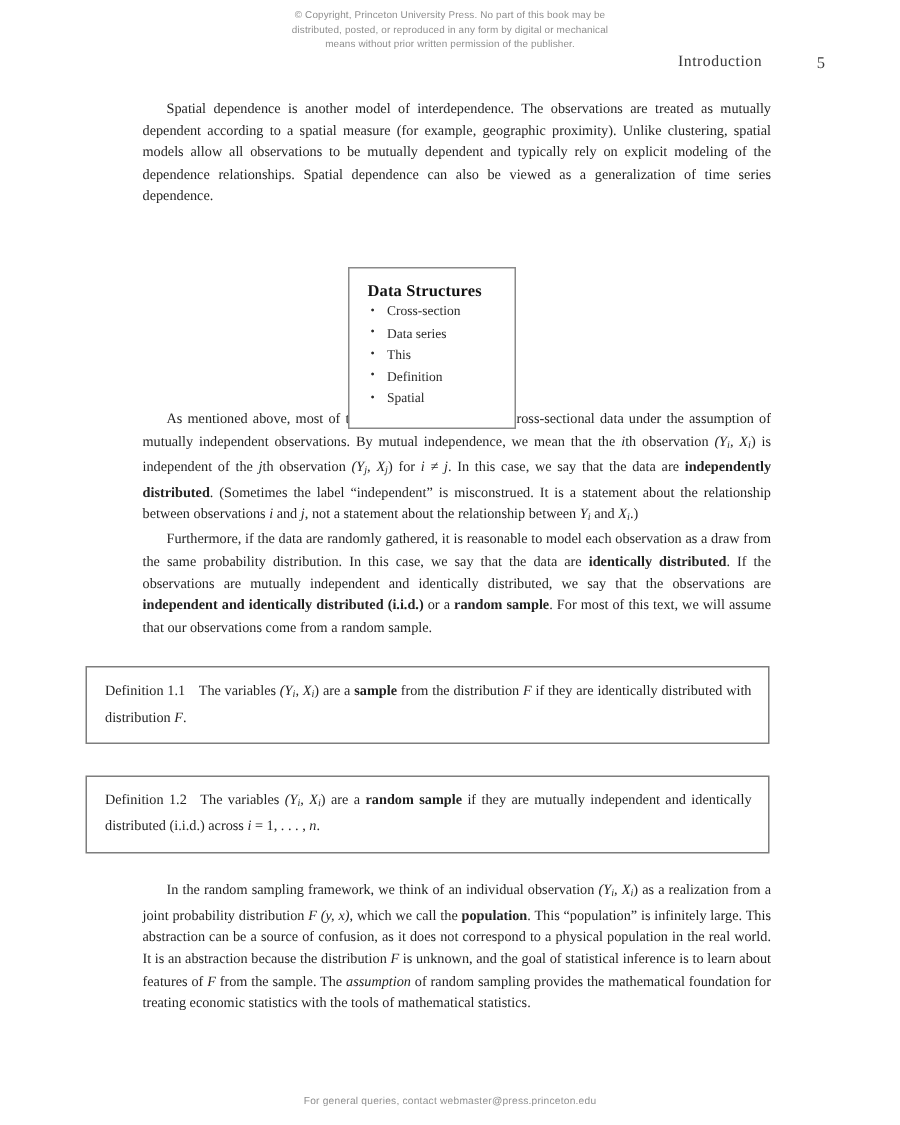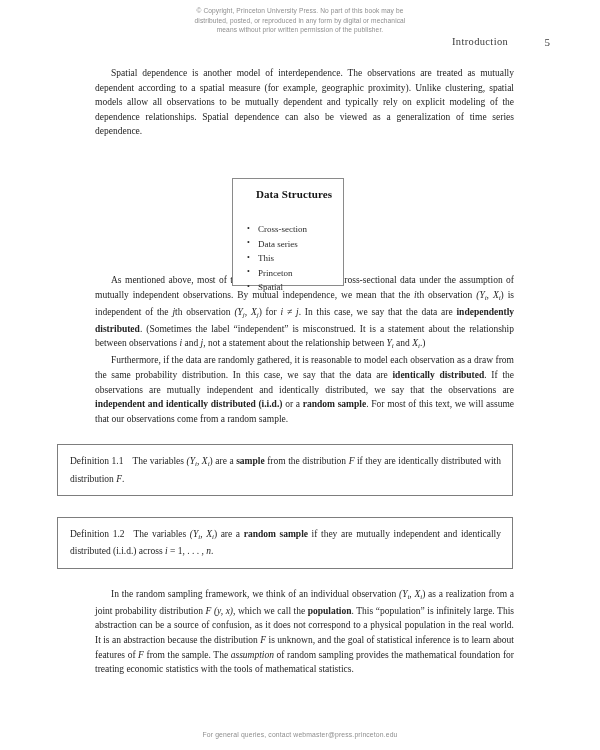--- a/index.html
+++ b/index.html
@@ -100,24 +100,23 @@
     border: 1px solid #8a8a8a;
     width: 112px;
     height: 108px;
     box-sizing: border-box;
     padding: 9px 0 0 12px;
     background: #fff;
   }
   .ds-title {
     font-size: 11px;
     font-weight: bold;
-    margin-bottom: 22px;
+    margin-bottom: 0;
     letter-spacing: 0.1px;
     color: #151515;
-    text-align: center;
   }
   ul.ds-list {
     list-style: none;
     margin: 0;
     padding: 0;
   }
   ul.ds-list li {
     font-size: 9px;
     line-height: 14.6px;
     color: #2b2b2b;
@@ -187,21 +186,21 @@
 
     <p class="para indent">Spatial dependence is another model of interdependence. The observations are treated as mutually dependent according to a spatial measure (for example, geographic proximity). Unlike clustering, spatial models allow all observations to be mutually dependent and typically rely on explicit modeling of the dependence relationships. Spatial dependence can also be viewed as a generalization of time series dependence.</p>
 
     <div class="ds-box-wrap">
       <div class="ds-box">
         <div class="ds-title">Data Structures</div>
         <ul class="ds-list">
           <li>Cross-section</li>
           <li>Data series</li>
           <li>This</li>
-          <li>Princeton</li>
+          <li>Definition</li>
           <li>Spatial</li>
         </ul>
       </div>
     </div>
 
     <div style="height:134px"></div>
 
     <p class="para indent"><span>As mentioned above, most of this text will be devoted to cross-sectional data under the assumption of mutually independent observations. By mutual independence, we mean that the </span><span class="mathvar">i</span><span>th observation </span><span class="mathvar">(Y</span><sub>i</sub><span class="mathvar">, X</span><sub>i</sub><span>)</span><span> is independent of the </span><span class="mathvar">j</span><span>th observation </span><span class="mathvar">(Y</span><sub>j</sub><span class="mathvar">, X</span><sub>j</sub><span>)</span><span> for </span><span class="mathvar">i ≠ j</span><span>. In this case, we say that the data are </span><b>independently distributed</b><span>. (Sometimes the label “independent” is misconstrued. It is a statement about the relationship between observations </span><span class="mathvar">i</span><span> and </span><span class="mathvar">j</span><span>, not a statement about the relationship between </span><span class="mathvar">Y</span><sub>i</sub><span> and </span><span class="mathvar">X</span><sub>i</sub><span>.)</span></p>
 
     <p class="para indent"><span>Furthermore, if the data are randomly gathered, it is reasonable to model each observation as a draw from the same probability distribution. In this case, we say that the data are </span><b>identically distributed</b><span>. If the observations are mutually independent and identically distributed, we say that the observations are </span><b>independent and identically distributed (i.i.d.)</b><span> or a </span><b>random sample</b><span>. For most of this text, we will assume that our observations come from a random sample.</span></p>

